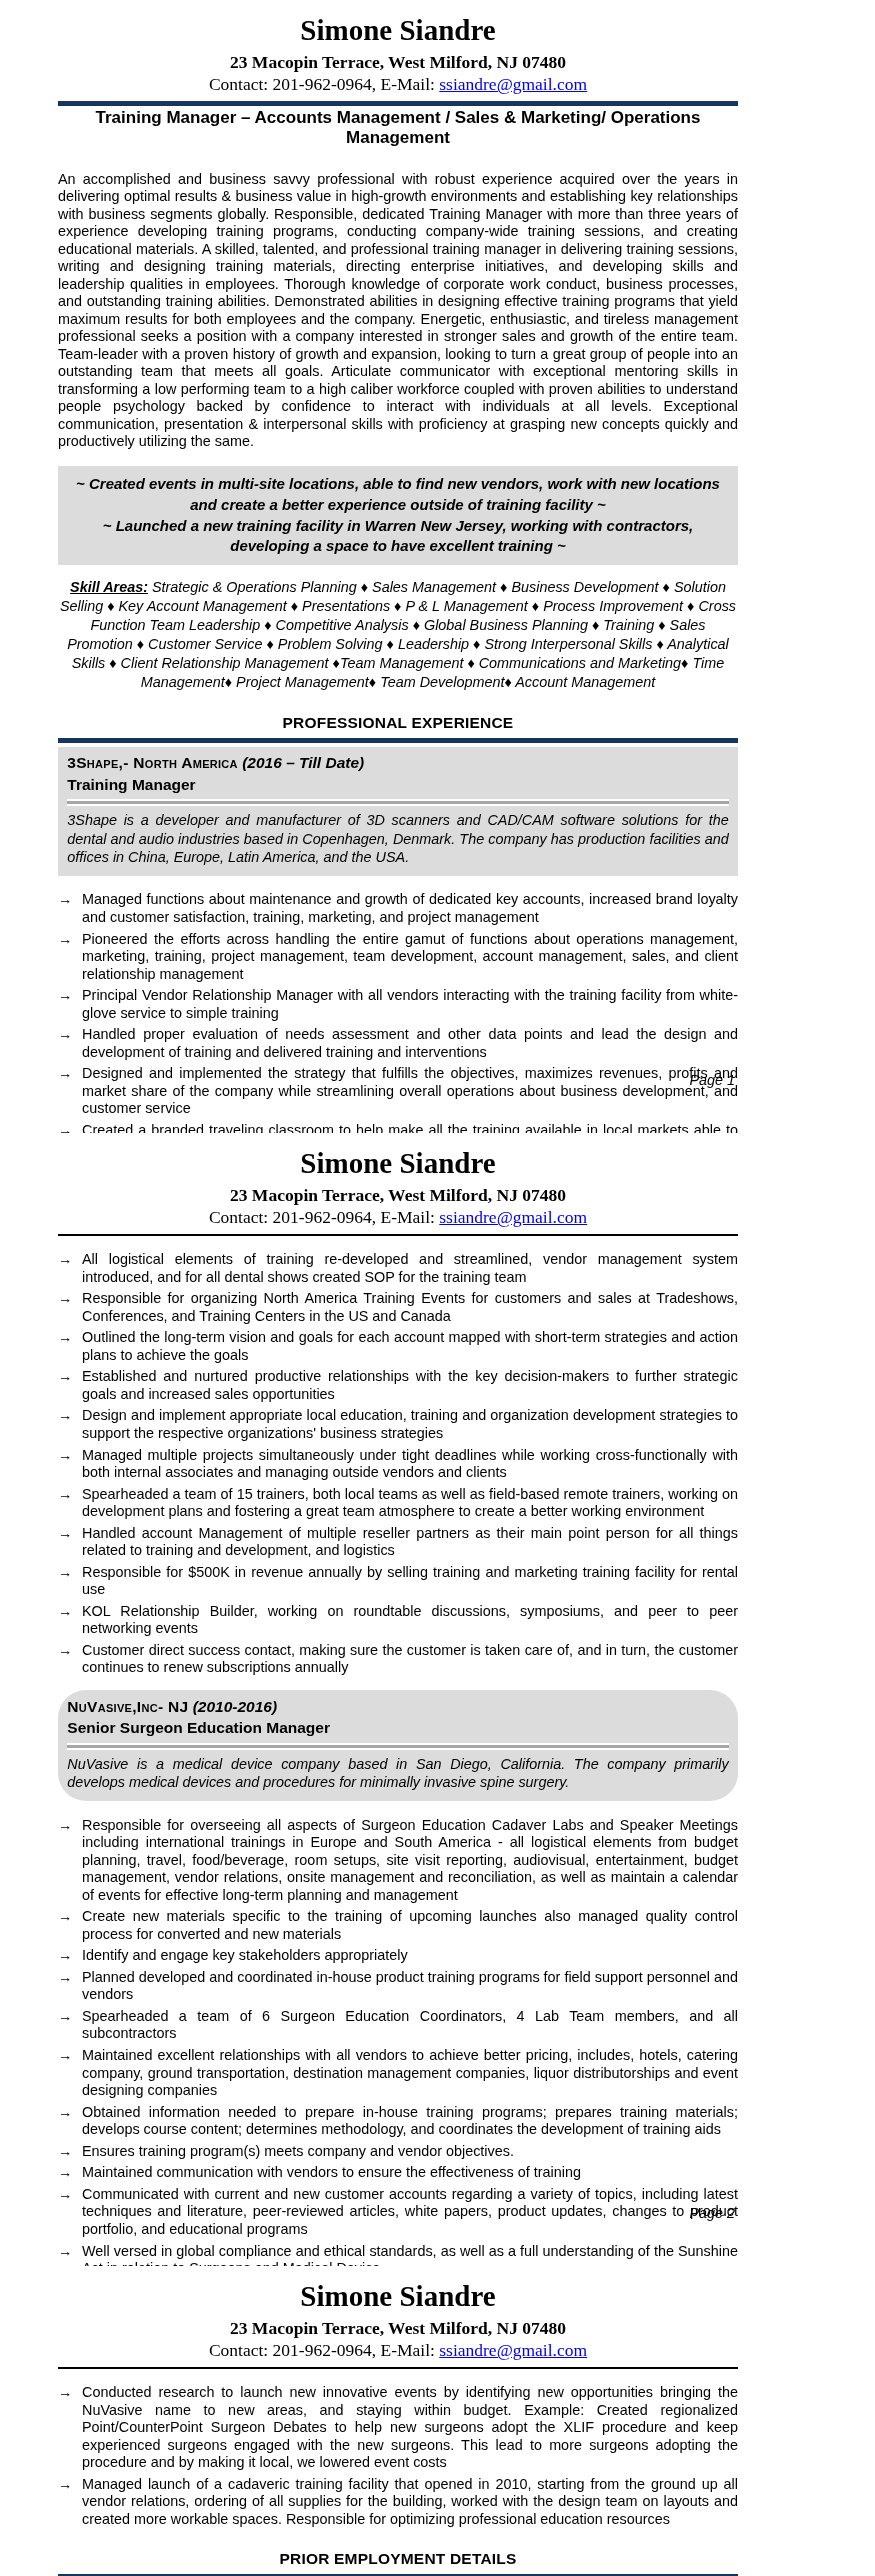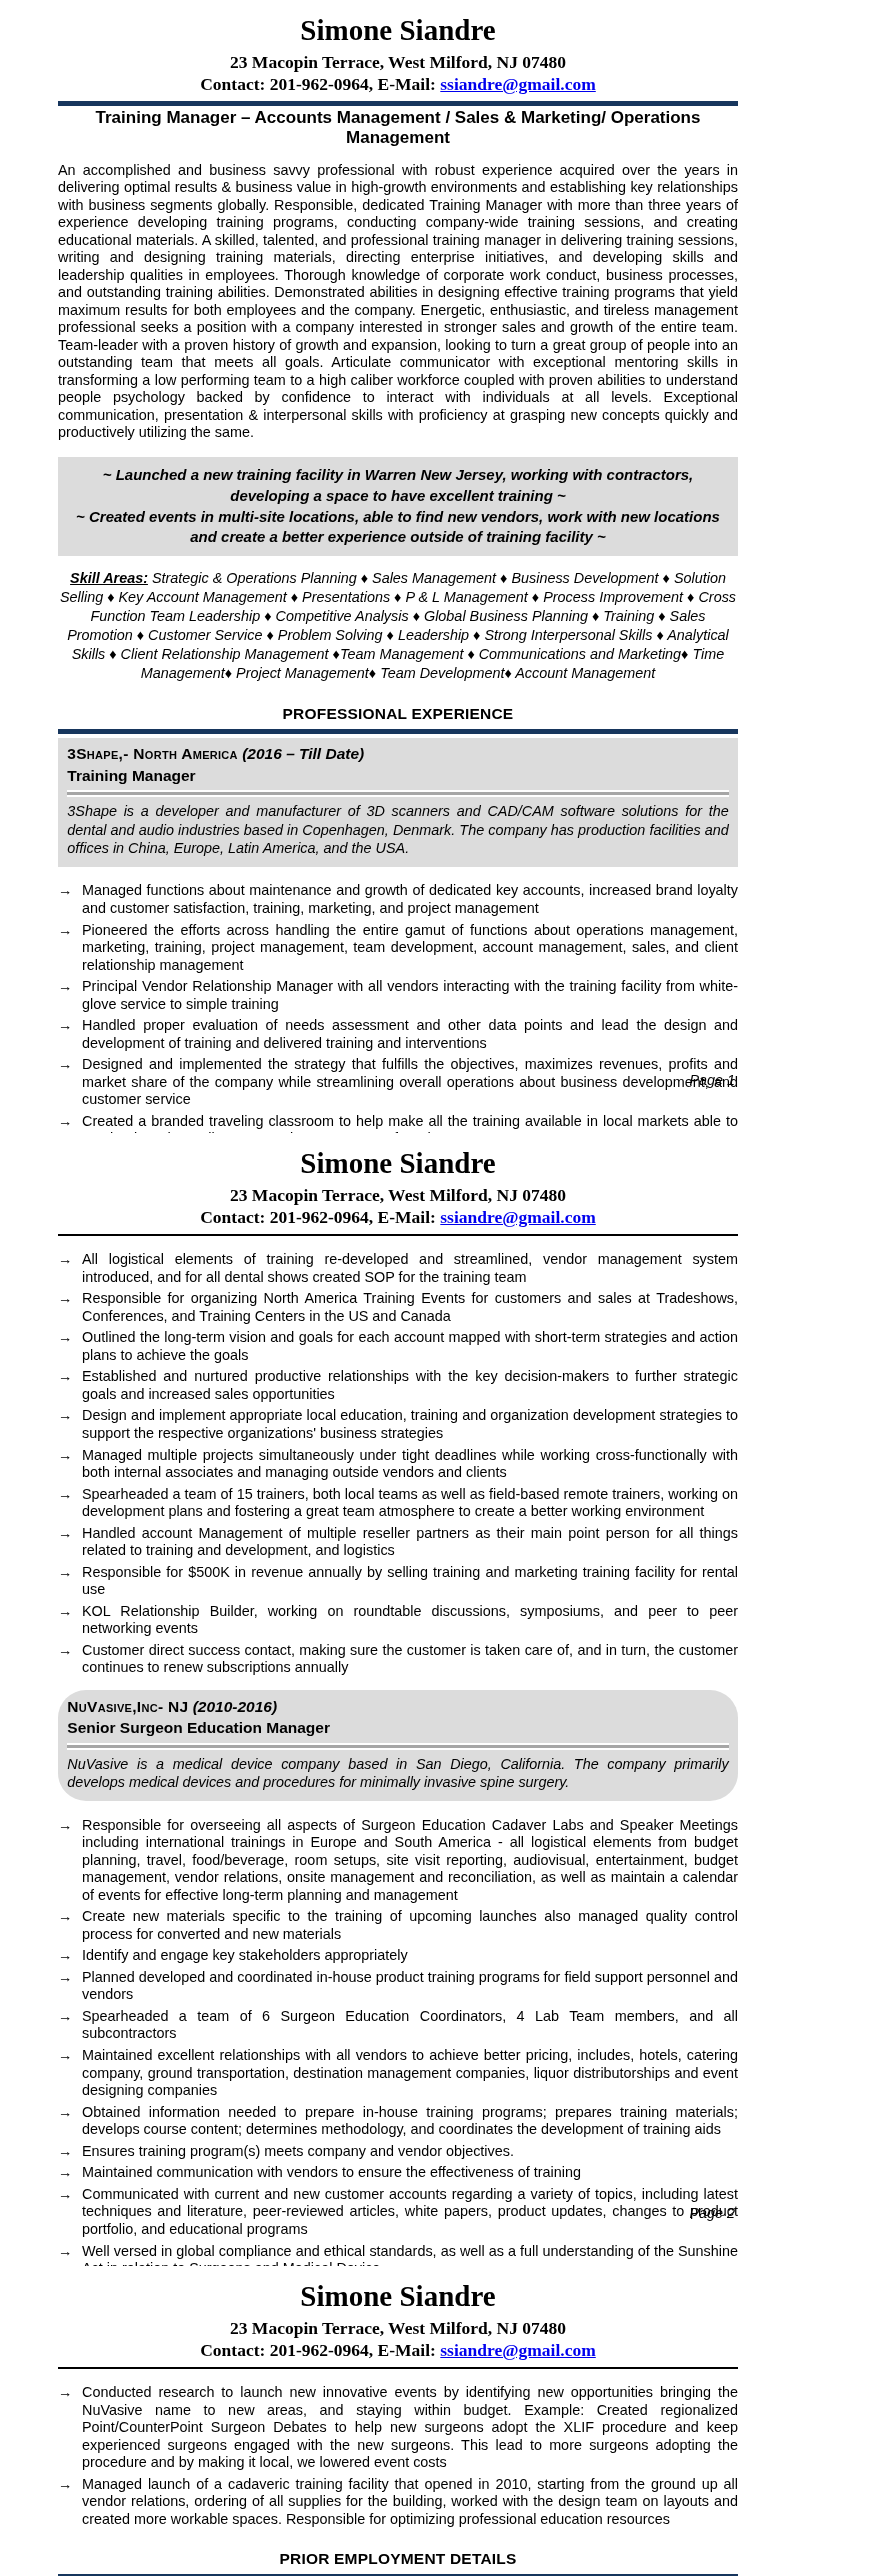--- a/index.html
+++ b/index.html
@@ -1,27 +1,27 @@
 <!DOCTYPE html>
 <html style="font-size:8.2px"><head>
 <meta charset="utf-8">
 <style>
   html,body{margin:0;padding:0;background:#ffffff;}
   body{width:876px;font-family:"Liberation Sans",sans-serif;color:#000;}
   .page{position:relative;width:796px;height:1133px;overflow:hidden;box-sizing:border-box;padding:14.4px 58px 0 58px;}
   
   .res-name{font-family:"Liberation Serif",serif;font-weight:bold;font-size:29px;line-height:32px;text-align:center;}
   .res-addr{font-family:"Liberation Serif",serif;font-weight:bold;font-size:17.5px;line-height:20.6px;text-align:center;margin-top:5.2px;}
-  .res-contact{font-family:"Liberation Serif",serif;font-weight:bold;font-size:17.5px;line-height:20.6px;text-align:center;margin-top:2.1px;}
+  .res-contact{font-family:"Liberation Serif",serif;font-weight:normal;font-size:17.5px;line-height:20.6px;text-align:center;margin-top:2.1px;}
   .email-link{color:#0000EE;text-decoration:underline;cursor:pointer;}
   .divider-navy{height:4.6px;background:#17365D;margin-top:6.2px;}
   .divider-thin{height:1.5px;background:#000;margin-top:6.2px;}
   
   .doc-title{font-size:17px;font-weight:bold;text-align:center;margin-top:2px;}
-  .summary{font-size:14.4px;line-height:17.5px;text-align:justify;margin-top:14px;}
+  .summary{font-size:14.4px;line-height:17.5px;text-align:justify;margin-top:23px;}
   .callout{background:#DCDCDC;margin-top:15.5px;padding:8.2px 10.3px;font-size:15px;line-height:20.6px;font-weight:bold;font-style:italic;text-align:center;}
   .callout p{margin:0;}
   .skills{font-size:14.4px;line-height:19px;font-style:italic;text-align:center;margin-top:13.4px;}
   .skills .label{font-weight:bold;text-decoration:underline;}
   .sec-head{font-size:15.5px;font-weight:bold;text-align:center;margin-top:21.6px;letter-spacing:0.2px;}
   .sec-head + .divider-navy{margin-top:6.2px;}
   
   .job-block{background:#DCDCDC;margin-top:4.1px;padding:6.2px 9.3px 7.2px 9.3px;}
   .job-company-line{font-size:15.5px;line-height:19.6px;}
   .job-company{font-weight:bold;font-variant:small-caps;letter-spacing:0.3px;}
@@ -48,22 +48,22 @@
 <div class="page">
   <div class="res-name">Simone Siandre</div>
   <div class="res-addr">23 Macopin Terrace, West Milford, NJ 07480</div>
   <div class="res-contact"><span>Contact: 201-962-0964, E-Mail: </span><a class="email-link">ssiandre@gmail.com</a></div>
   <div class="divider-navy"></div>
 
   <div class="doc-title">Training Manager – Accounts Management / Sales &amp; Marketing/ Operations Management</div>
   <div class="summary">An accomplished and business savvy professional with robust experience acquired over the years in delivering optimal results &amp; business value in high-growth environments and establishing key relationships with business segments globally. Responsible, dedicated Training Manager with more than three years of experience developing training programs, conducting company-wide training sessions, and creating educational materials. A skilled, talented, and professional training manager in delivering training sessions, writing and designing training materials, directing enterprise initiatives, and developing skills and leadership qualities in employees. Thorough knowledge of corporate work conduct, business processes, and outstanding training abilities. Demonstrated abilities in designing effective training programs that yield maximum results for both employees and the company. Energetic, enthusiastic, and tireless management professional seeks a position with a company interested in stronger sales and growth of the entire team. Team-leader with a proven history of growth and expansion, looking to turn a great group of people into an outstanding team that meets all goals. Articulate communicator with exceptional mentoring skills in transforming a low performing team to a high caliber workforce coupled with proven abilities to understand people psychology backed by confidence to interact with individuals at all levels. Exceptional communication, presentation &amp; interpersonal skills with proficiency at grasping new concepts quickly and productively utilizing the same.</div>
 
   <div class="callout">
+    <p>~ Created events in multi-site locations, able to find new vendors, work with new locations and create a better experience outside of training facility ~</p>
     <p>~ Launched a new training facility in Warren New Jersey, working with contractors, developing a space to have excellent training ~</p>
-    <p>~ Created events in multi-site locations, able to find new vendors, work with new locations and create a better experience outside of training facility ~</p>
   </div>
 
   <div class="skills"><span class="label">Skill Areas:</span><span> Strategic &amp; Operations Planning ♦ Sales Management ♦ Business Development ♦ Solution Selling ♦ Key Account Management ♦ Presentations ♦ P &amp; L Management ♦ Process Improvement ♦ Cross Function Team Leadership ♦ Competitive Analysis ♦ Global Business Planning ♦ Training ♦ Sales Promotion ♦ Customer Service ♦ Problem Solving ♦ Leadership ♦ Strong Interpersonal Skills ♦ Analytical Skills ♦ Client Relationship Management ♦Team Management ♦ Communications and Marketing♦ Time Management♦ Project Management♦ Team Development♦ Account Management</span></div>
 
   <div class="sec-head">PROFESSIONAL EXPERIENCE</div>
   <div class="divider-navy"></div>
 
   <div class="job-block">
     <div class="job-company-line"><span class="job-company">3Shape,- North America</span> <span class="job-date">(2016 – Till Date)</span></div>
     <div class="job-role">Training Manager</div>

